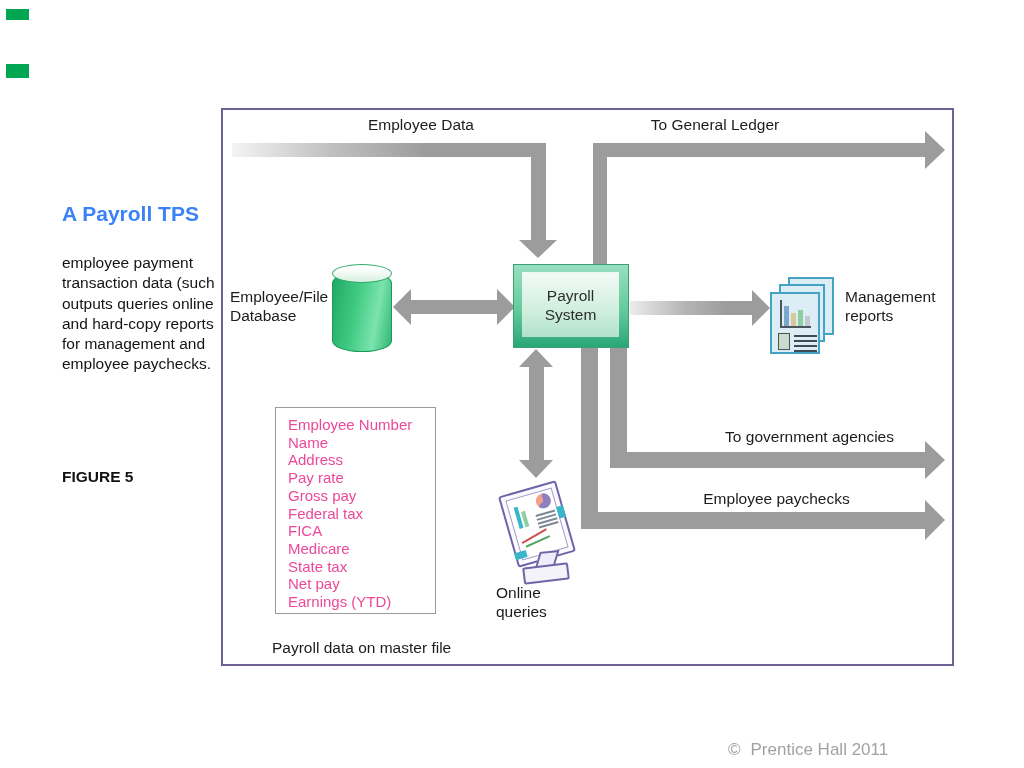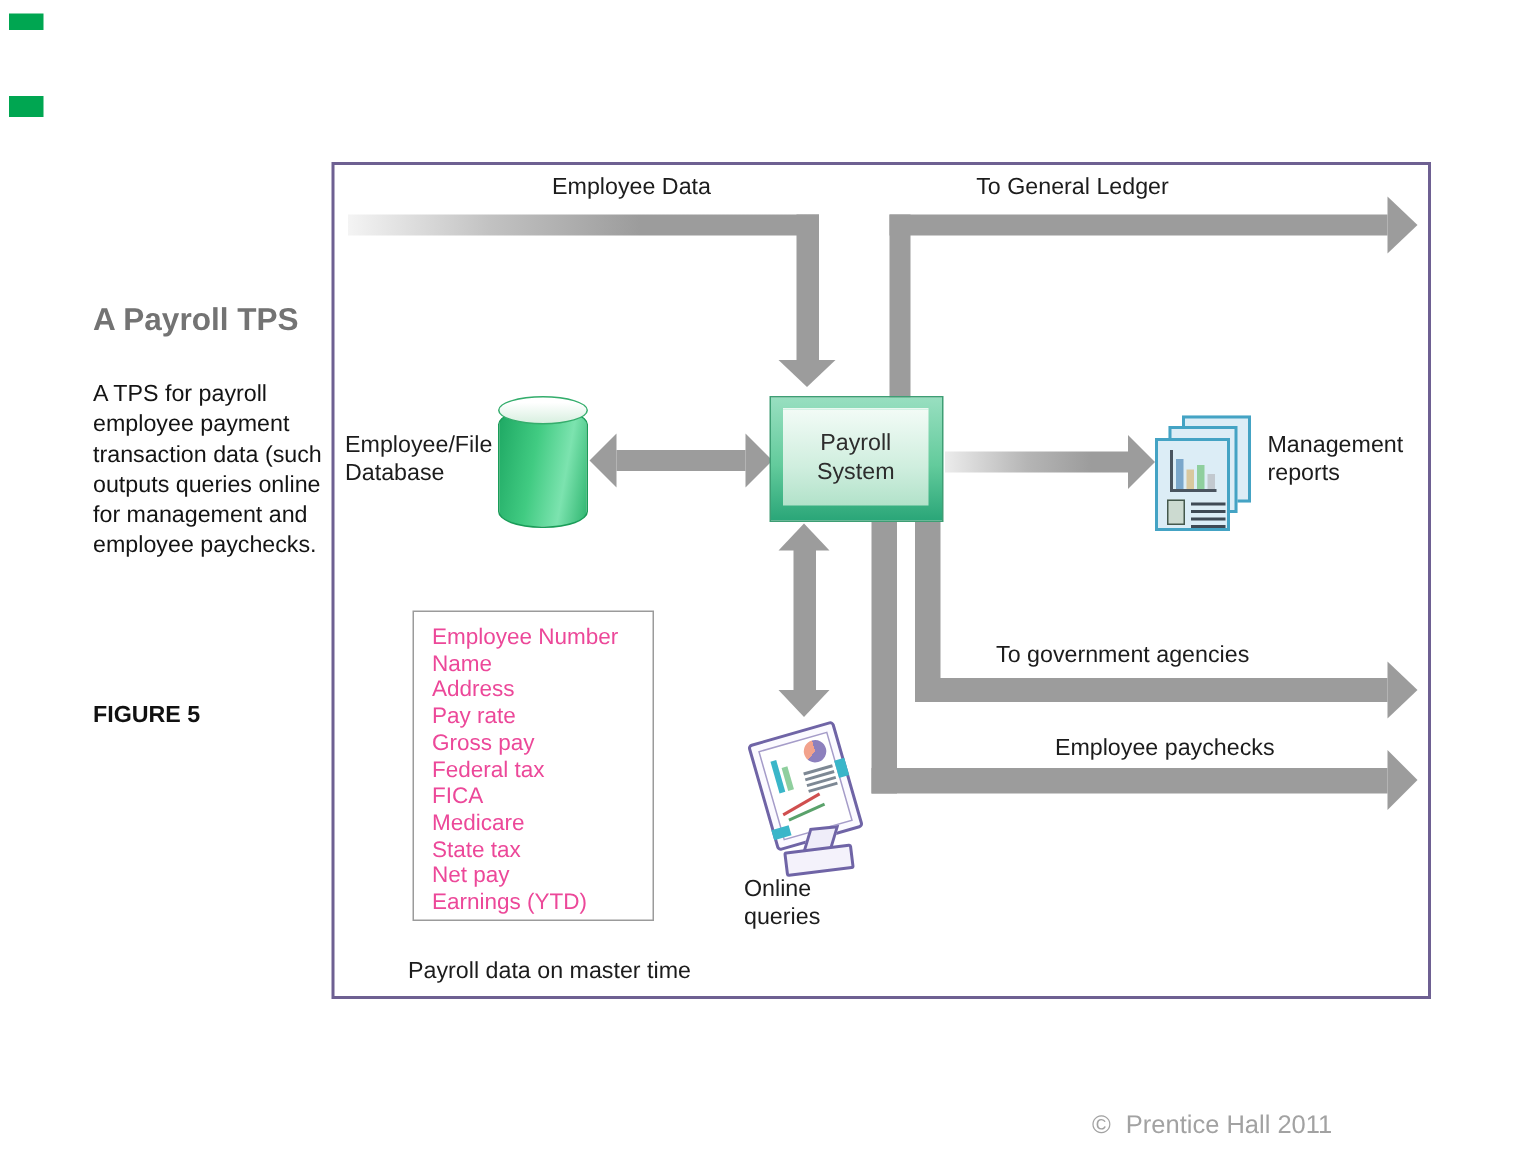--- a/index.html
+++ b/index.html
@@ -8,21 +8,21 @@
     font-family:"Liberation Sans", sans-serif;color:#222;overflow:hidden;
   }
   .abs{position:absolute;}
 
   
   .green-bar{background:#00a651;}
   #gbar1{left:6px;top:9px;width:23px;height:11px;}
   #gbar2{left:6px;top:64px;width:23px;height:14px;}
 
   
-  #side-title{left:62px;top:202px;font-size:21px;font-weight:bold;color:#737373;}
+  #side-title{left:62px;top:202px;font-size:21px;font-weight:bold;color:#3b82f6;}
   #side-desc{left:62px;top:253px;font-size:15.5px;color:#141414;}
   #side-desc div{line-height:20.3px;white-space:nowrap;}
   #side-figure{left:62px;top:468px;font-size:15.5px;font-weight:bold;color:#111;}
 
   
   #frame{left:221px;top:108px;width:729px;height:554px;border:2px solid #6e6092;background:transparent;}
 
   
   .bar{background:#9c9c9c;}
   .tri{width:0;height:0;}
@@ -54,21 +54,21 @@
   #gov-bar-v{left:610px;top:348px;width:17px;height:120px;}
   #gov-bar-h{left:610px;top:452px;width:315px;height:16px;}
   #gov-head{left:925px;top:441px;border-top:19px solid transparent;border-bottom:19px solid transparent;border-left:20px solid #9c9c9c;}
 
   
   .dlabel{font-size:15.5px;color:#1c1c1c;}
   #lbl-empdata{left:336px;top:116px;width:170px;text-align:center;}
   #lbl-ledger{left:630px;top:116px;width:170px;text-align:center;}
   #lbl-db{left:230px;top:287px;width:104px;line-height:19px;}
   #lbl-reports{left:845px;top:287px;width:112px;line-height:19px;}
-  #lbl-gov{left:664px;top:428px;width:230px;text-align:left;}
+  #lbl-gov{left:664px;top:428px;width:230px;text-align:right;}
   #lbl-paychecks{left:664px;top:490px;width:225px;text-align:center;}
   #lbl-queries{left:496px;top:583px;width:84px;line-height:19px;}
   #lbl-mastercap{left:272px;top:639px;font-size:15.5px;}
 
   
   #cylinder{left:332px;top:264px;width:60px;height:88px;}
   #cyl-body{left:0;top:8px;width:58px;height:78px;border:1px solid #1a9c58;
      border-radius:29px/11px;
      background:linear-gradient(100deg,#1ea863 0%,#41cb82 40%,#7ce3af 72%,#2eb56f 100%);}
   #cyl-top{left:0;top:0;width:58px;height:19px;border:1.5px solid #34ad6c;border-radius:50%;box-sizing:border-box;
@@ -130,24 +130,24 @@
   #copyright .sym{margin-right:10px;}
 </style>
 </head>
 <body>
 
 <div id="gbar1" class="abs green-bar"></div>
 <div id="gbar2" class="abs green-bar"></div>
 
 <div id="side-title" class="abs">A Payroll TPS</div>
 <div id="side-desc" class="abs">
-    <div>A TPS for payroll</div>
     <div>employee payment</div>
     <div>transaction data (such</div>
     <div>outputs queries online</div>
+    <div>and hard-copy reports</div>
     <div>for management and</div>
     <div>employee paychecks.</div>
   </div>
 <div id="side-figure" class="abs">FIGURE 5</div>
 
 <div id="frame" class="abs"></div>
 
 <div id="lbl-empdata" class="abs dlabel">Employee Data</div>
 <div id="empdata-bar-h" class="abs"></div>
 <div id="empdata-bar-v" class="abs bar"></div>
@@ -236,17 +236,17 @@
     <div>Address</div>
     <div>Pay rate</div>
     <div>Gross pay</div>
     <div>Federal tax</div>
     <div>FICA</div>
     <div>Medicare</div>
     <div>State tax</div>
     <div>Net pay</div>
     <div>Earnings (YTD)</div>
   </div>
-<div id="lbl-mastercap" class="abs dlabel">Payroll data on master time</div>
+<div id="lbl-mastercap" class="abs dlabel">Payroll data on master file</div>
 
 <div id="copyright" class="abs">
   <span class="sym">©</span><span>Prentice Hall 2011</span>
 </div>
 
 </body></html>

